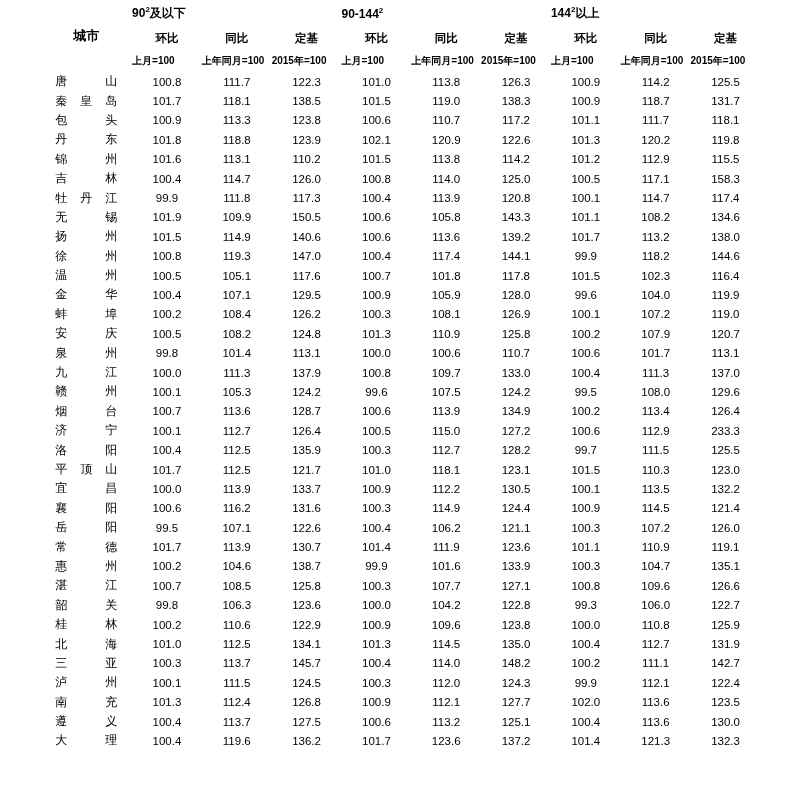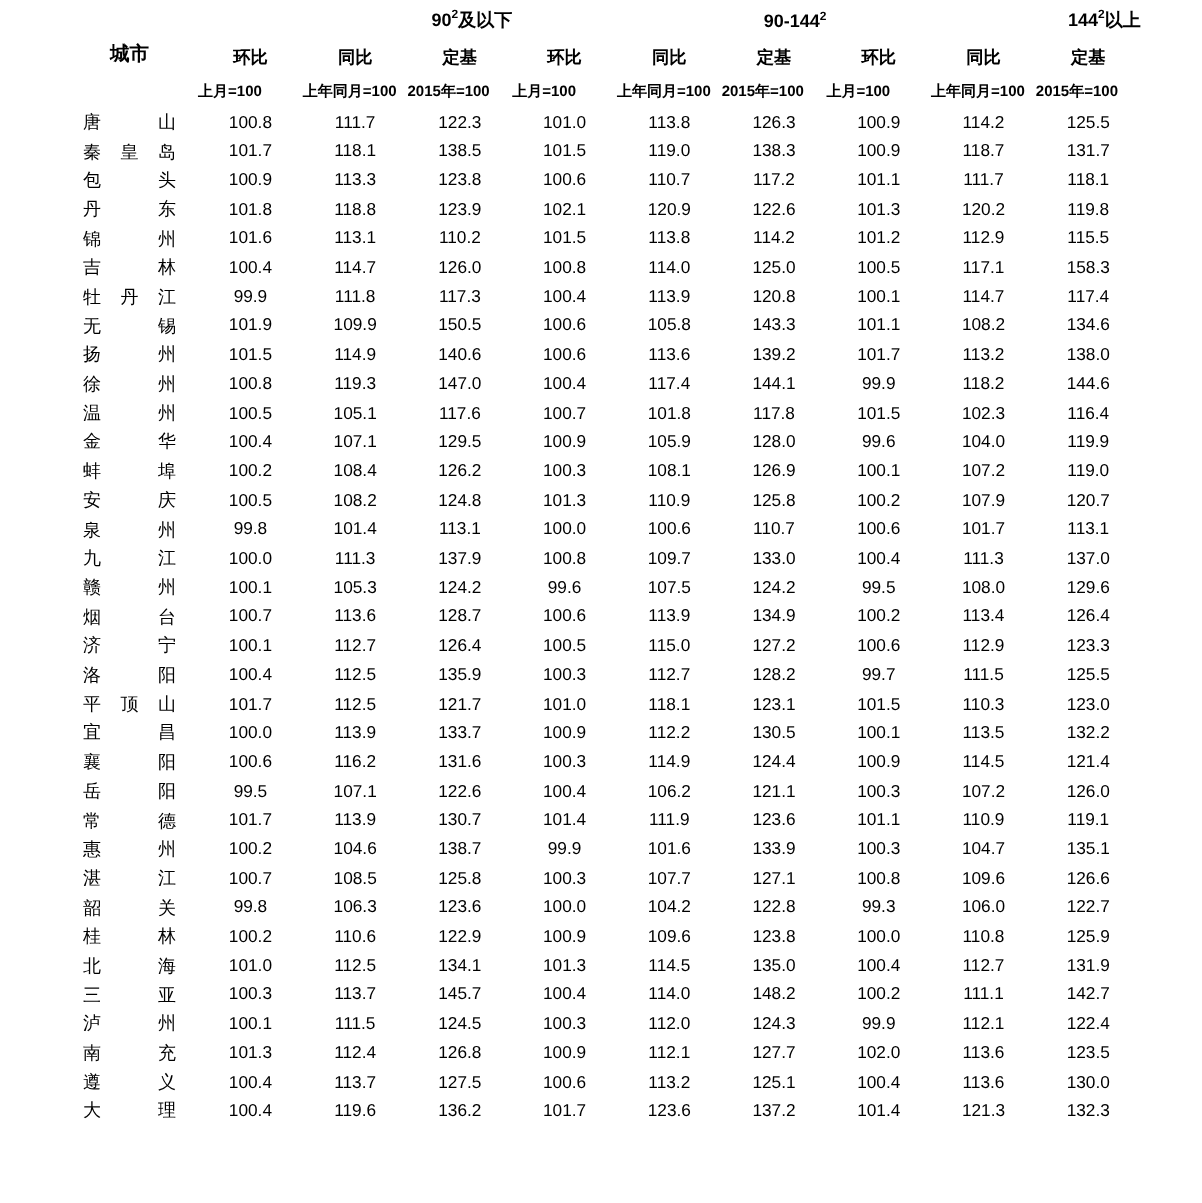--- a/index.html
+++ b/index.html
@@ -37,21 +37,21 @@
     font-family: "Liberation Sans", "DejaVu Sans", sans-serif;
   }
   table.main th, table.main td {
     border: 0;
     padding: 0;
   }
   .tline-top td, .tline-top th {
     border-top: 1px solid #000;
   }
   .hdr-group {
-    text-align: right;
+    text-align: left;
     font-size: 12px;
     height: 26px;
     border-bottom: 1px solid #000;
     border-left: 1px solid #000;
     font-family: "Liberation Sans", "DejaVu Sans", sans-serif;
     margin-top: 24px;
   }
   .hdr-sub {
     text-align: center;
     font-size: 11.5px;
@@ -364,21 +364,21 @@
         <tr>
           <td class="city"><span class="cn">济宁</span></td>
           <td class="num colw-num vsep">100.1</td>
           <td class="num colw-num">112.7</td>
           <td class="num colw-num">126.4</td>
           <td class="num colw-num vsep">100.5</td>
           <td class="num colw-num">115.0</td>
           <td class="num colw-num">127.2</td>
           <td class="num colw-num vsep">100.6</td>
           <td class="num colw-num">112.9</td>
-          <td class="num colw-num">123.3</td>
+          <td class="num colw-num">233.3</td>
         </tr>
         <tr>
           <td class="city"><span class="cn">洛阳</span></td>
           <td class="num colw-num vsep">100.4</td>
           <td class="num colw-num">112.5</td>
           <td class="num colw-num">135.9</td>
           <td class="num colw-num vsep">100.3</td>
           <td class="num colw-num">112.7</td>
           <td class="num colw-num">128.2</td>
           <td class="num colw-num vsep">99.7</td>

